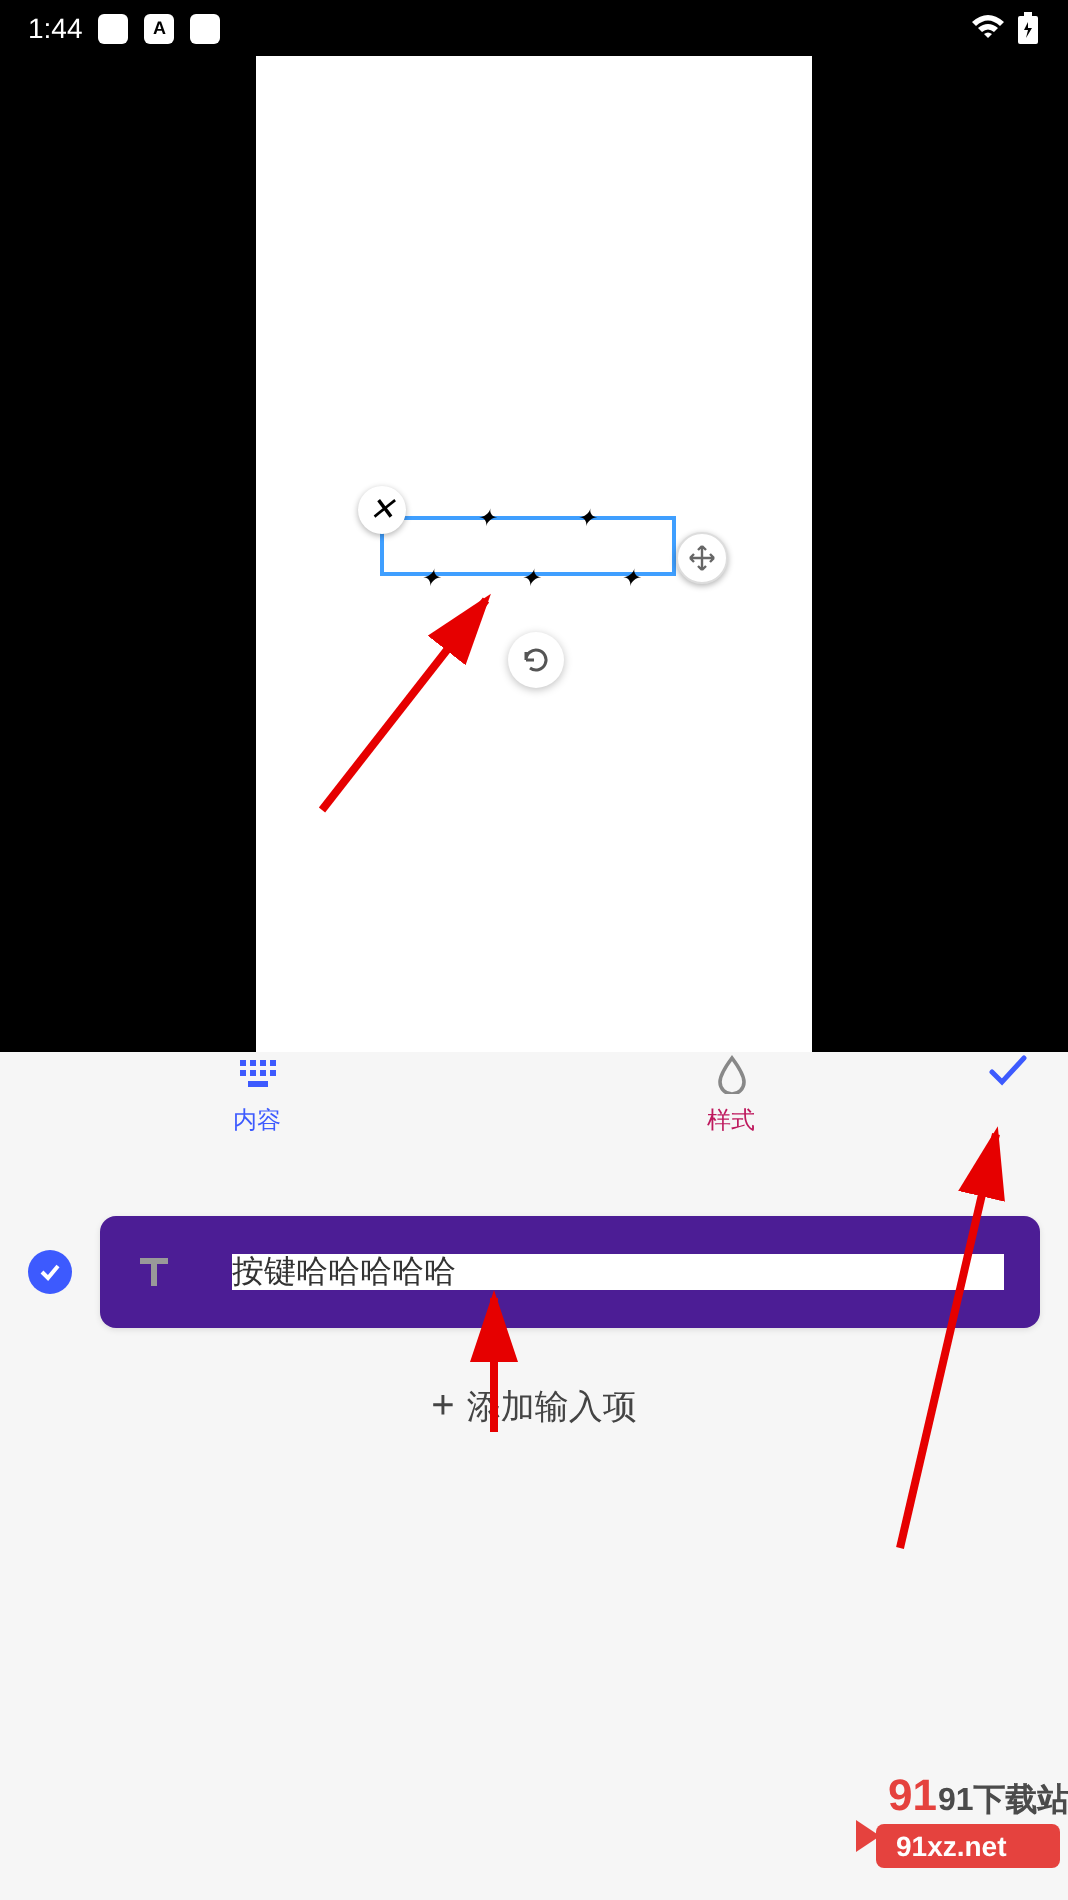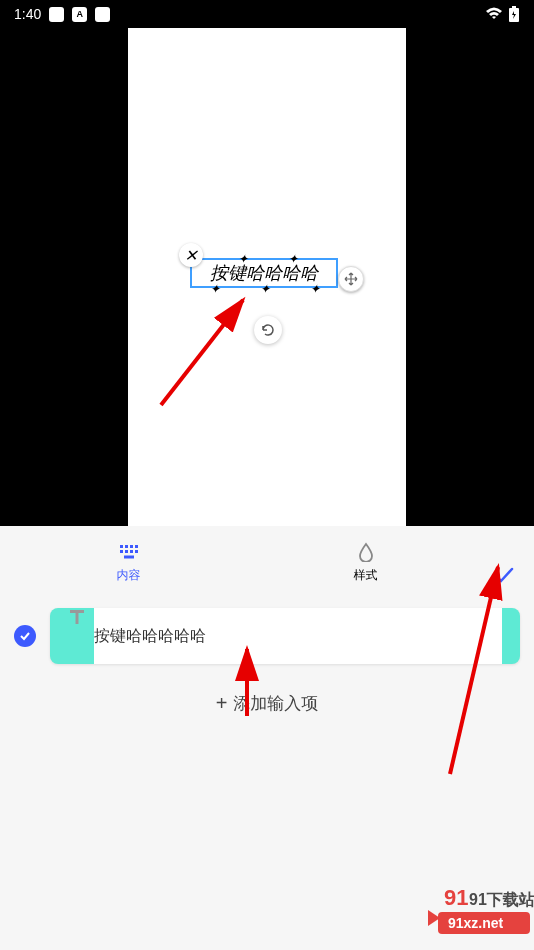--- a/index.html
+++ b/index.html
@@ -102,31 +102,31 @@
       position: absolute;
       top: 526px;
       left: 0;
       right: 0;
       bottom: 0;
       background: #f6f6f6;
     }
     .tabs {
       display: flex;
       height: 58px;
-      align-items: flex-end;
+      align-items: flex-start;
       padding: 0 10px;
     }
     .tab {
       flex: 1;
       display: flex;
       flex-direction: column;
       align-items: center;
       gap: 4px;
       font-size: 12px;
-      color: #000000;
+      color: #be185d;
       cursor: pointer;
     }
     .tab.active { color: #3d5afe; }
     .tab-icon { width: 22px; height: 22px; display: flex; align-items: center; justify-content: center; }
     .confirm-btn {
       width: 40px;
       display: flex;
       align-items: center;
       justify-content: center;
       cursor: pointer;
@@ -142,27 +142,28 @@
       height: 22px;
       border-radius: 50%;
       background: #3d5afe;
       display: flex;
       align-items: center;
       justify-content: center;
       flex-shrink: 0;
     }
     .input-card {
       flex: 1;
-      background: #5eead4;
+      background: #4c1d95;
       border-radius: 8px;
       box-shadow: 0 1px 3px rgba(0,0,0,0.1);
       height: 56px;
       display: flex;
+      align-items: center;
       padding: 0 18px;
-      gap: 8px;
+      gap: 30px;
     }
     .text-input {
       border: none;
       outline: none;
       font-size: 16px;
       flex: 1;
       color: #333;
     }
     .add-row {
       display: flex;
@@ -186,41 +187,40 @@
     .arrow {
       position: absolute;
       pointer-events: none;
     }
   </style>
 </head>
 <body>
 
 <div class="status-bar">
   <div class="status-left">
-    <span>1:40</span>
+    <span>1:44</span>
     <span class="status-sq"></span>
     <span class="status-sq">A</span>
     <span class="status-sq"></span>
   </div>
   <div class="status-right">
     <svg width="18" height="14" viewBox="0 0 18 14" fill="#fff">
         <path d="M9 12 L11 10 Q9 8.5 7 10 Z M4 7 Q9 3 14 7 L12 9 Q9 6.5 6 9 Z M1 4 Q9 -3 17 4 L15 6 Q9 0.5 3 6 Z"></path>
       </svg>
     <svg width="12" height="16" viewBox="0 0 12 16" fill="#fff">
         <rect x="1" y="2" width="10" height="14" rx="1"></rect>
         <rect x="4" y="0" width="4" height="2"></rect>
         <path d="M6 5 L4 9 L6 9 L5 13 L8 8 L6 8 Z" fill="#000"></path>
       </svg>
   </div>
 </div>
 
 <div class="canvas-container">
   <div class="canvas">
     <div class="text-box">
-      <span>按键哈哈哈哈</span>
       <div class="text-close">✕</div>
       <span class="star" style="top:-8px;left:46px">✦</span>
       <span class="star" style="top:-8px;left:96px">✦</span>
       <span class="star" style="bottom:-10px;left:18px">✦</span>
       <span class="star" style="bottom:-10px;left:68px">✦</span>
       <span class="star" style="bottom:-10px;left:118px">✦</span>
     </div>
     <div class="move-handle">
       <svg width="14" height="14" viewBox="0 0 14 14" fill="none" stroke="#666" stroke-width="1.2">
           <path d="M7 1 L7 13 M1 7 L13 7 M7 1 L5 3 M7 1 L9 3 M7 13 L5 11 M7 13 L9 11 M1 7 L3 5 M1 7 L3 9 M13 7 L11 5 M13 7 L11 9"></path>

